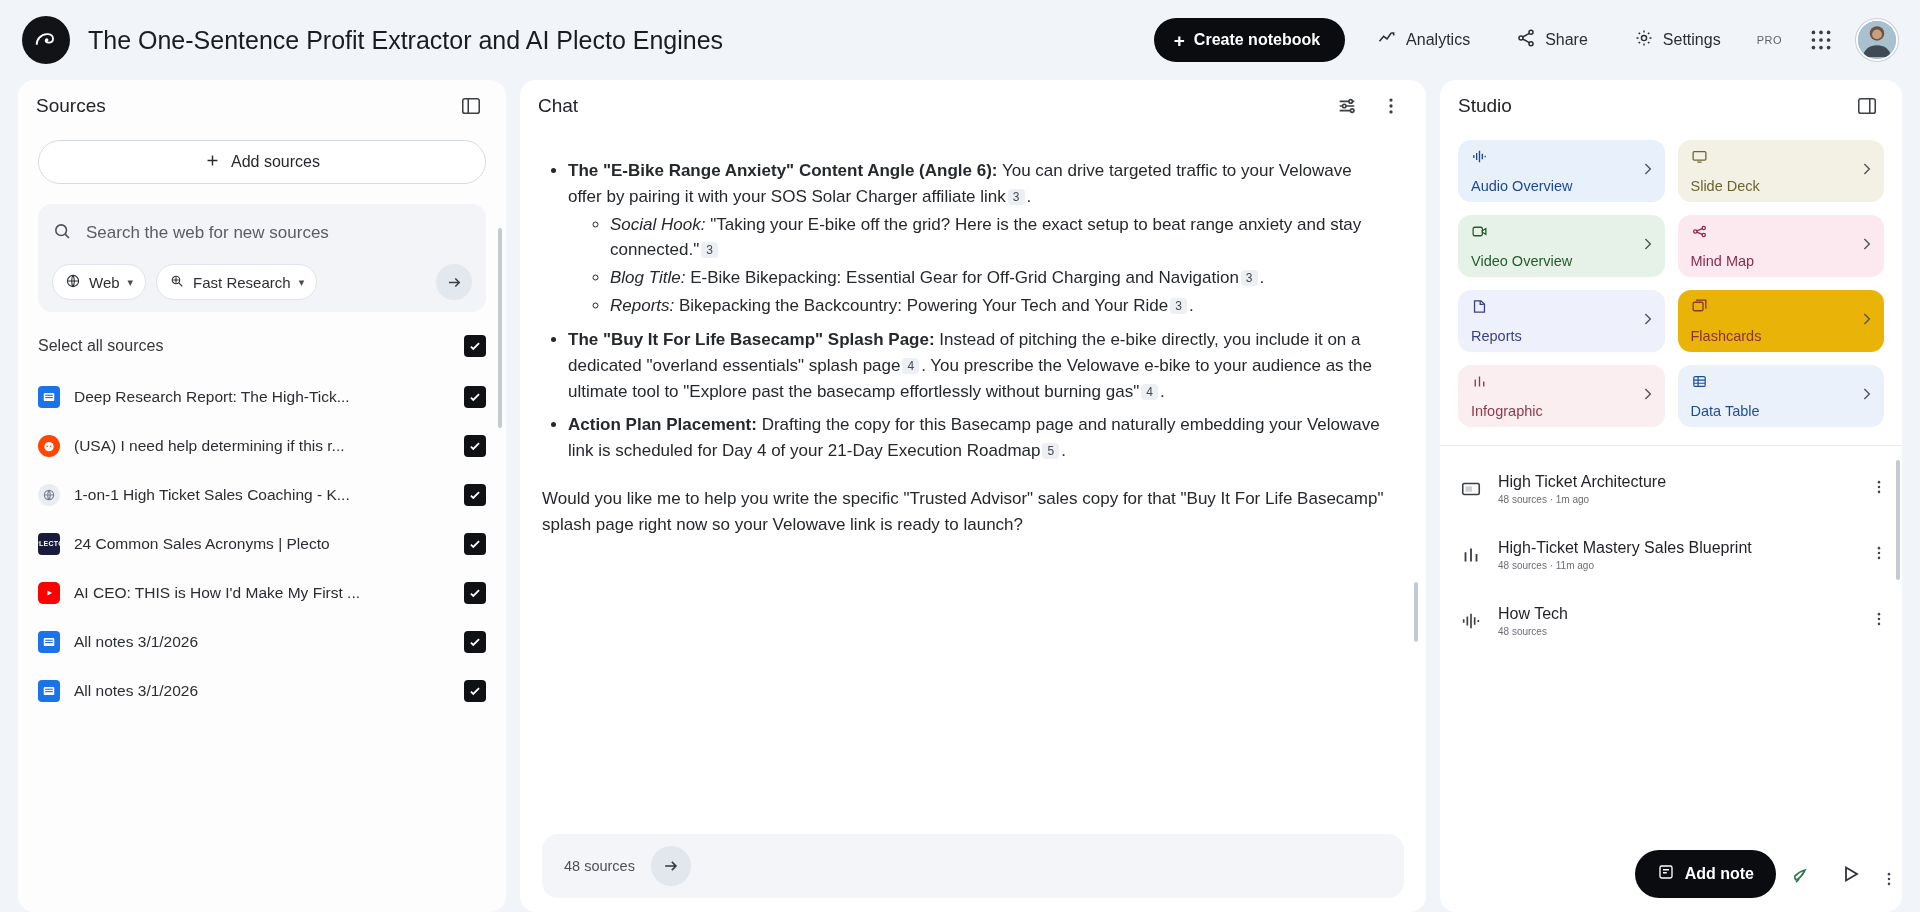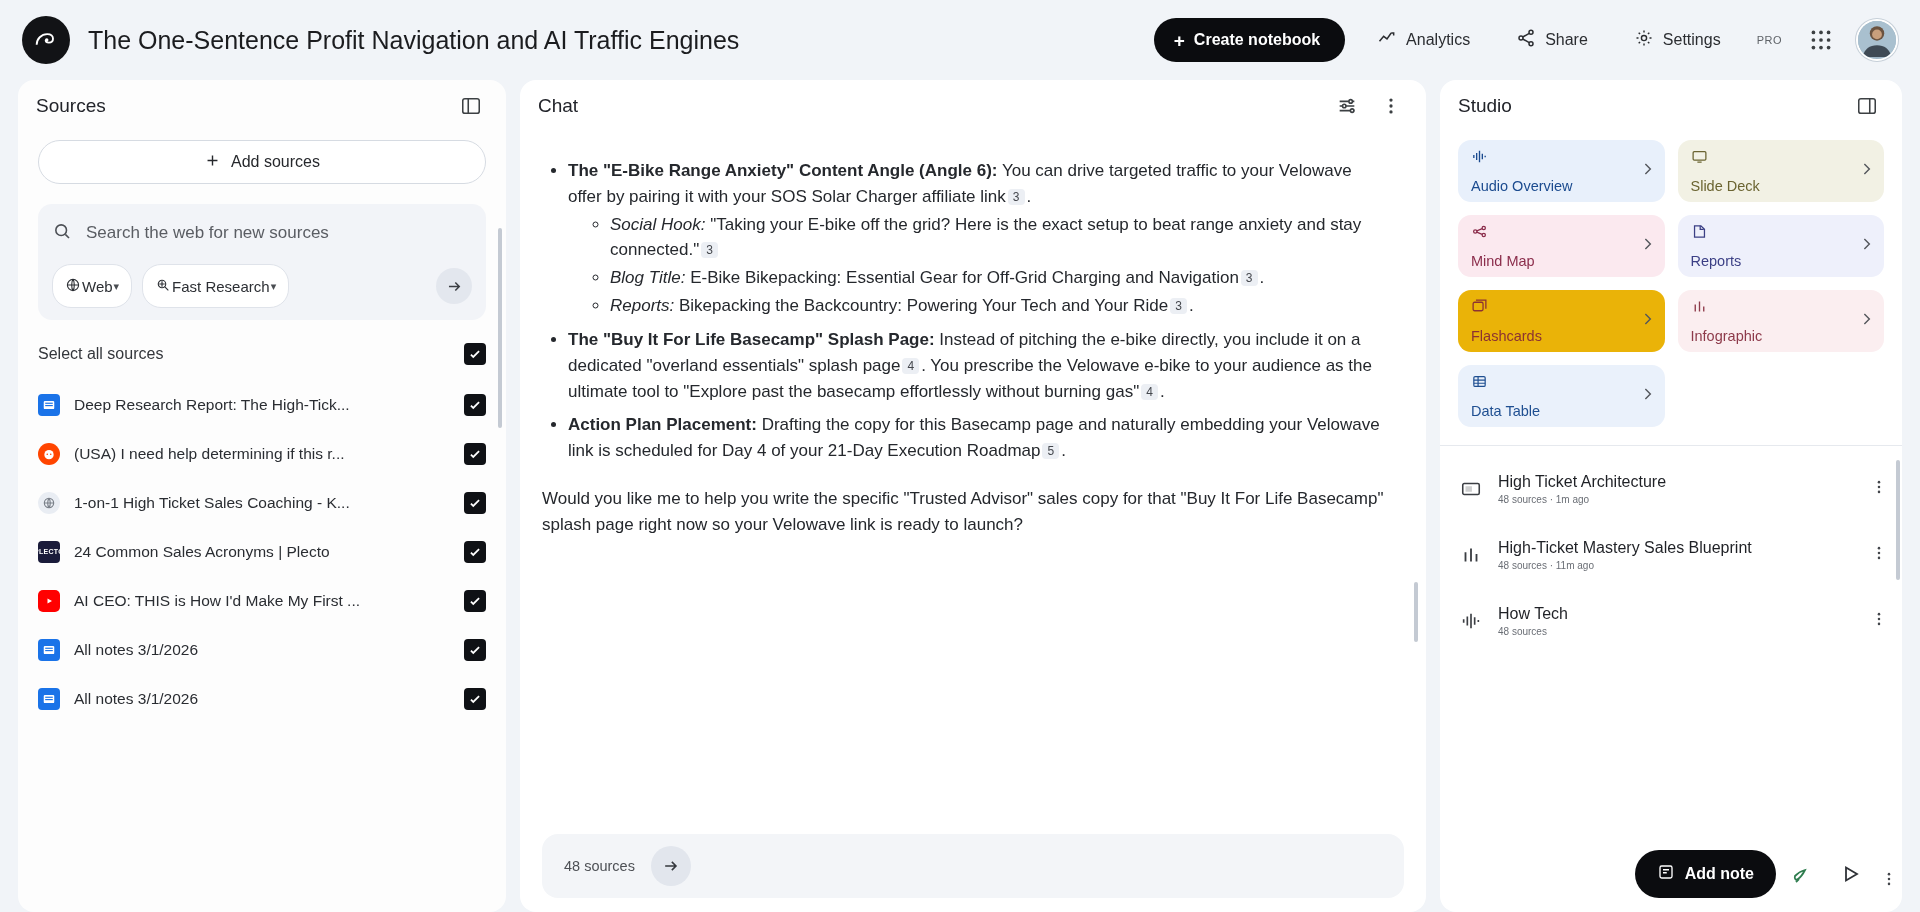--- a/index.html
+++ b/index.html
@@ -126,25 +126,25 @@
   .search-row { display: flex; align-items: center; gap: 12px; height: 34px; }
   .search-row input {
     border: none; background: transparent; outline: none;
     font-size: 17px; color: #43464b;
     font-family: "Liberation Sans", sans-serif;
     width: 100%;
   }
   .search-row input::placeholder { color: #5a5d63; }
   .chips { display: flex; align-items: center; gap: 10px; margin-top: 14px; }
   .chip {
-    display: flex; align-items: center; gap: 1px;
+    display: flex; align-items: center; gap: 8px;
     background: #fff;
     border: 1px solid #dfe3ea;
     border-radius: 19px;
-    height: 44px; padding: 0 12px;
+    height: 36px; padding: 0 12px;
     font-size: 15px; color: #2c2f34;
     cursor: pointer;
     white-space: nowrap;
     justify-content: flex-end;
   }
   .chip .caret { font-size: 11px; color: #4a4d52; }
   .chips .go {
     margin-left: auto;
     width: 36px; height: 36px; border-radius: 50%;
     background: #e3e7ee;
@@ -318,21 +318,21 @@
 </head>
 <body>
 
 <div class="topbar">
   <div class="logo">
     <svg width="28" height="28" viewBox="0 0 24 24" fill="none" stroke="#ffffff" stroke-width="1.6">
       <path d="M4 16c0-5 4-9 9-9 3 0 5 1.6 5 4 0 2-1.6 3.3-3.6 3.3-1.6 0-2.7-1-2.7-2.2"></path>
       <circle cx="12.6" cy="12.1" r="1.5" fill="#ffffff" stroke="none"></circle>
     </svg>
   </div>
-  <div class="app-title">The One-Sentence Profit Navigation and AI Traffic Engines</div>
+  <div class="app-title">The One-Sentence Profit Extractor and AI Plecto Engines</div>
   <div class="topbar-spacer"></div>
 
   <button class="create-btn">
     <span class="plus">+</span>
     <span>Create notebook</span>
   </button>
 
   <div class="top-action">
     <span>
       <svg width="20" height="20" viewBox="0 0 24 24" fill="none" stroke="#2b2d31" stroke-width="1.8">
@@ -678,20 +678,36 @@
           </span>
         </div>
         <div class="label" style="color:#6b6431;">Slide Deck</div>
         <span class="chev">
           <svg width="17" height="17" viewBox="0 0 24 24" fill="none" stroke="#53565b" stroke-width="2">
               <path d="M9 5l7 7-7 7"></path>
             </svg>
         </span>
       </div>
 
+      <div class="tile" style="background:#e6f2e7;">
+        <div class="top">
+          <span class="ticon">
+            <svg width="17" height="17" viewBox="0 0 24 24" fill="none" stroke="#245b2c" stroke-width="1.8">
+              <rect x="3" y="6" width="13" height="12" rx="2"></rect>
+                <path d="M16 11l5-3v8l-5-3z"></path>
+            </svg>
+          </span>
+        </div>
+        <div class="label" style="color:#245b2c;">Video Overview</div>
+        <span class="chev">
+          <svg width="17" height="17" viewBox="0 0 24 24" fill="none" stroke="#53565b" stroke-width="2">
+              <path d="M9 5l7 7-7 7"></path>
+            </svg>
+        </span>
+      </div>
 
       <div class="tile" style="background:#fbe9ef;">
         <div class="top">
           <span class="ticon">
             <svg width="17" height="17" viewBox="0 0 24 24" fill="none" stroke="#8b2d4b" stroke-width="1.8">
               <circle cx="6" cy="12" r="2.3"></circle>
                 <circle cx="18" cy="7" r="2.3"></circle>
                 <circle cx="18" cy="17" r="2.3"></circle>
               <path d="M8.2 11l7.6-3M8.2 13l7.6 3"></path>
             </svg>

